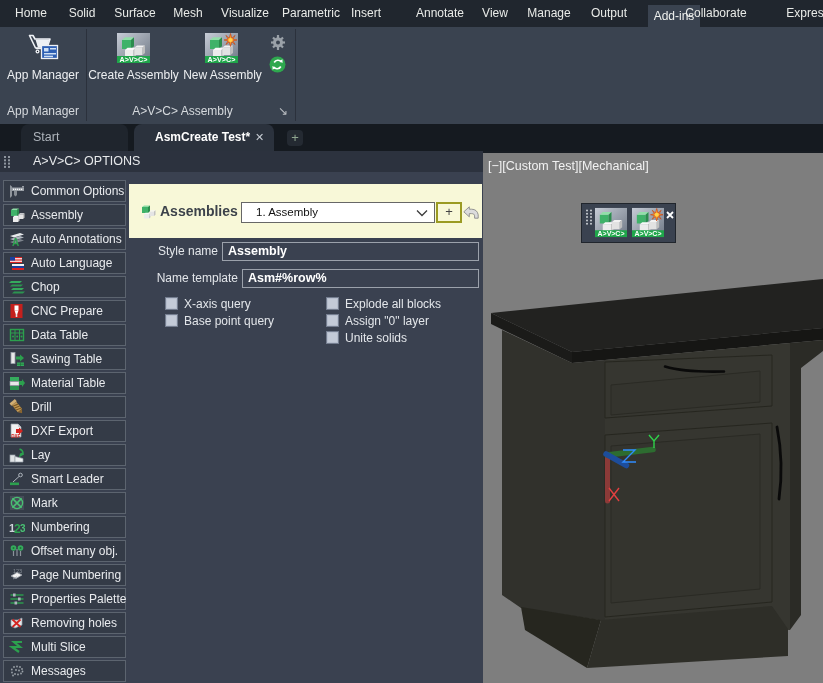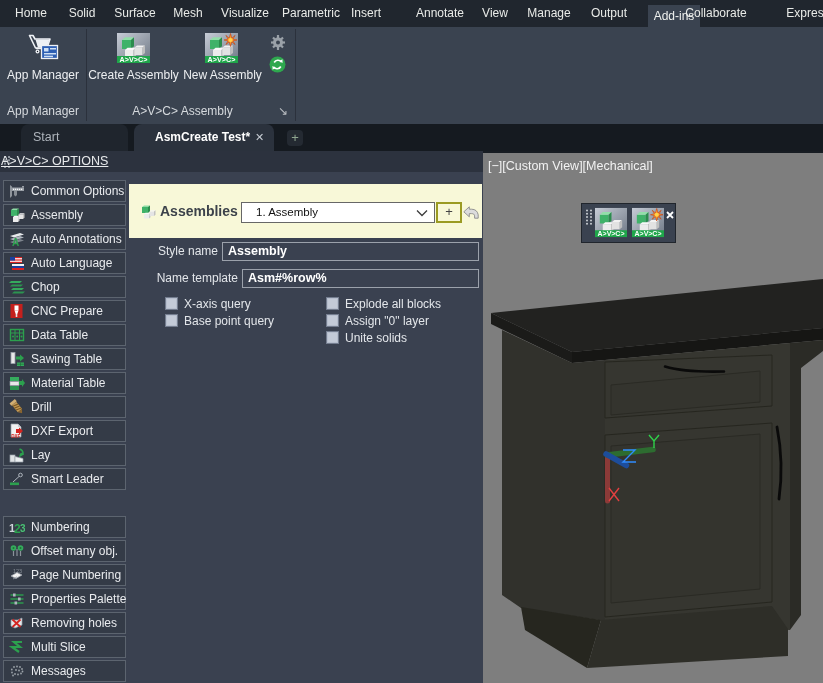--- a/index.html
+++ b/index.html
@@ -21,21 +21,21 @@
   #starttab{position:absolute;left:21px;top:0;width:107px;height:27px;background:#1f252d;
             border-radius:8px 8px 0 0;color:#aeb4bb;font-size:12.5px;line-height:27px;padding-left:12px;box-sizing:border-box;}
   #activetab{position:absolute;left:134px;top:0;width:140px;height:27px;background:#2b323d;
              border-radius:8px 8px 0 0;color:#ffffff;font-size:12px;font-weight:bold;line-height:27px;padding-left:21px;box-sizing:border-box;}
   #activetab .x{position:absolute;left:121px;top:0;font-weight:normal;color:#c7cdd4;font-size:11px;}
   #plustab{position:absolute;left:287px;top:6px;width:16px;height:16px;background:#242a32;border-radius:4px;
            color:#8fa690;font-size:13px;line-height:16px;text-align:center;}
   
   #main{position:absolute;left:0;top:151px;width:823px;height:532px;background:#3a4150;}
   #optheader{position:absolute;left:0;top:0;width:483px;height:21px;background:#2c323e;}
-  #optheader .t{position:absolute;left:1px;top:0;line-height:21px;font-size:12.5px;color:#e7e9eb;text-decoration:underline;}
+  #optheader .t{position:absolute;left:33px;top:0;line-height:21px;font-size:12.5px;color:#e7e9eb;}
   .obtn{position:absolute;left:3px;width:123px;height:22px;background:#343b47;border:1px solid #5c646f;
         box-sizing:border-box;display:flex;align-items:center;padding-left:5px;}
   .obtn span{font-size:12px;color:#e9ebee;margin-left:6px;white-space:nowrap;}
   .obtn svg{flex:0 0 16px;}
   
   #yellow{position:absolute;left:129px;top:33px;width:353px;height:54px;background:#f8f8d8;}
   #asmtitle{position:absolute;left:31px;top:19px;font-size:14px;font-weight:bold;color:#3c424a;}
   #dropdown{position:absolute;left:112px;top:18px;width:194px;height:21px;background:#ffffff;border:1px solid #676767;
             box-sizing:border-box;font-size:11.5px;color:#111;line-height:19px;padding-left:14px;}
   #dropdown .chev{position:absolute;right:6px;top:6px;}
@@ -316,20 +316,28 @@
         <span>Smart Leader</span>
       </div>
     <div class="obtn" style="top:293px">
         <svg width="16" height="16" viewBox="0 0 16 16">
           <path d="M10.5,2 a5,5 0 0 1 3.5,5 l-2.2,-0.6 M14,7 l-2.8,1.8 l0.6,-2.4" fill="none" stroke="#2ca04e" stroke-width="1.6"></path>
           <rect x="1" y="8" width="5" height="7" fill="#dfe2e5" stroke="#9aa1aa" stroke-width="0.7"></rect>
           <polygon points="6,9.5 14,11.5 14,15 6,15" fill="#eceff1" stroke="#9aa1aa" stroke-width="0.7"></polygon>
         </svg>
         <span>Lay</span>
       </div>
+    <div class="obtn" style="top:341px">
+        <svg width="16" height="16" viewBox="0 0 16 16">
+          <rect x="1" y="1" width="14" height="14" fill="#454d58"></rect>
+          <circle cx="8" cy="8" r="5.6" fill="none" stroke="#49c173" stroke-width="1.3"></circle>
+          <path d="M3.4,3.4 L12.6,12.6 M12.6,3.4 L3.4,12.6" stroke="#49c173" stroke-width="1.5"></path>
+        </svg>
+        <span>Mark</span>
+      </div>
     <div class="obtn" style="top:365px">
         <svg width="16" height="16" viewBox="0 0 16 16">
           <text x="0" y="12.5" font-family="Liberation Sans,sans-serif" font-size="11" font-weight="bold" fill="#cfd4da">1</text>
           <text x="5" y="13.5" font-family="Liberation Sans,sans-serif" font-size="12" font-weight="bold" fill="#2ca04e">2</text>
           <text x="11" y="12.5" font-family="Liberation Sans,sans-serif" font-size="10" font-weight="bold" fill="#49c173">3</text>
         </svg>
         <span>Numbering</span>
       </div>
     <div class="obtn" style="top:389px">
         <svg width="16" height="16" viewBox="0 0 16 16">
@@ -433,21 +441,21 @@
     <div class="cb" style="left:326px;top:163px">
         <i></i>
       </div>
     <div class="flabel" style="left:345px;top:163px">Assign "0" layer</div>
     <div class="cb" style="left:326px;top:180px">
         <i></i>
       </div>
     <div class="flabel" style="left:345px;top:180px">Unite solids</div>
     <div style="position:absolute;left:483px;top:0;width:340px;height:2px;background:#171c22"></div>
     <div id="viewport">
-      <div id="vplabel">[−][Custom View][Mechanical]</div>
+      <div id="vplabel">[−][Custom Test][Mechanical]</div>
       <svg width="340" height="530" viewBox="0 0 340 530" style="position:absolute;left:0;top:0">
 
 <polygon points="8,160 340,126 340,175 89,199" fill="#222220"></polygon>
 <polygon points="89,199 340,175 340,187 89,210" fill="#161614"></polygon>
 <polygon points="8,160 89,199 89,210 8,171" fill="#1b1b19"></polygon>
 
 <polygon points="19,177 89,210 122,207 122,468 38,455 19,442" fill="#31312c"></polygon>
 
 <polygon points="122,207 307,190 307,477 122,468" fill="#363630"></polygon>
 

